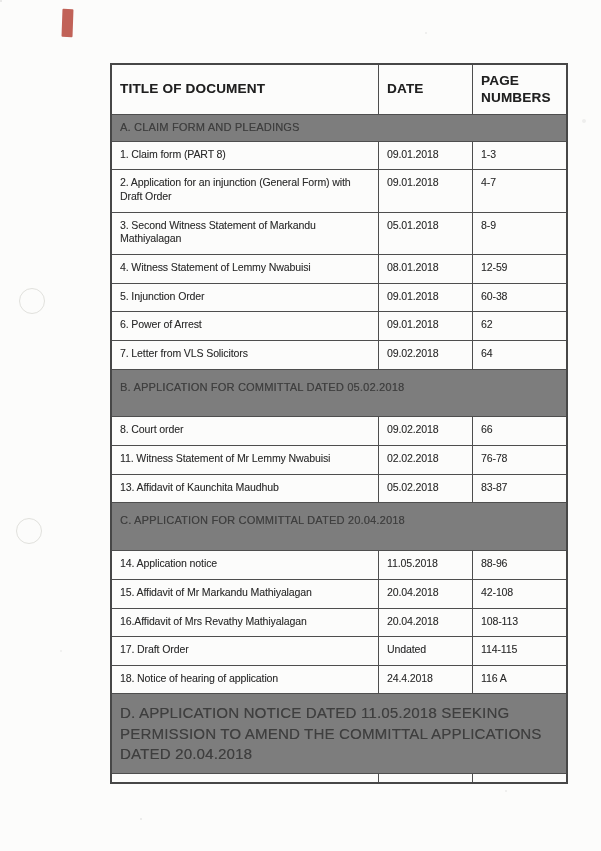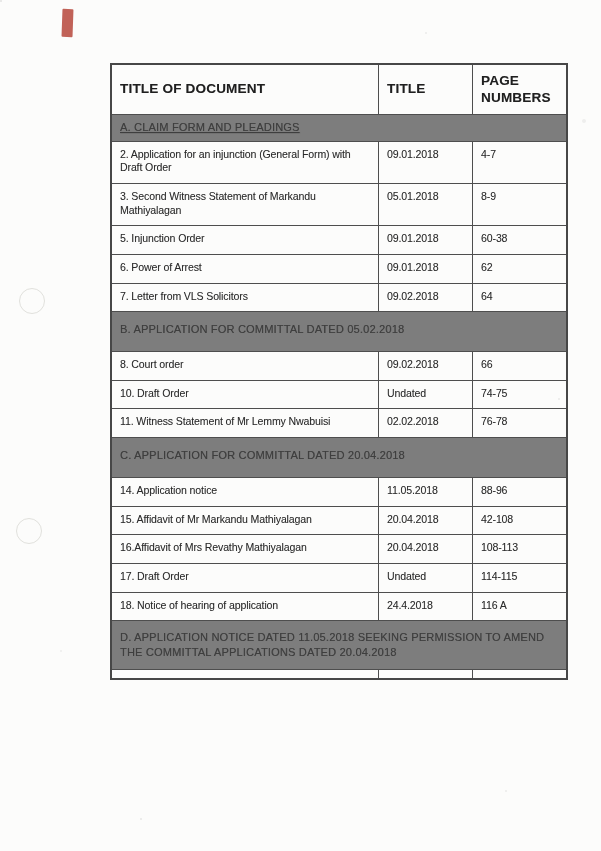--- a/index.html
+++ b/index.html
@@ -52,58 +52,68 @@
   }
   td{
     font-size:10.5px;line-height:1.3;vertical-align:top;
     padding:6px 5px 8px 8px;letter-spacing:-.1px;
     color:#2b2b2b;
     text-shadow:.2px .2px .3px rgba(60,60,60,.3);
   }
   tr.section-row td{
     background:#7d7d7d;color:#3e3e3e;
     font-size:11px;letter-spacing:.2px;line-height:1.35;
-    padding:10px 8px 14px 8px;
+    padding:10px 8px 22px 8px;
     text-shadow:.3px .3px .4px rgba(45,45,45,.45);
   }
-  tr.section-row.section-0 td{padding:5px 4px 6px 8px;text-decoration:underline;}
-  tr.section-row.section-3 td{font-size:11px;padding:9px 14px 9px 8px;}
+  tr.section-row.section-0 td{padding:5px 4px 6px 8px;}
+  tr.section-row.section-3 td{font-size:15px;padding:9px 14px 9px 8px;}
   tr.empty-row td{height:4px;padding:2px;}
 </style>
 </head>
 <body>
 
 <div class="page">
 
   <div class="red-mark"></div>
   <div class="hole hole-1"></div>
   <div class="hole hole-2"></div>
   <div class="speckles"></div>
 
   <table class="index-table">
     <thead>
       <tr>
         <th class="col-title">TITLE OF DOCUMENT</th>
-        <th class="col-date">TITLE</th>
+        <th class="col-date">DATE</th>
         <th class="col-pages">PAGE NUMBERS</th>
       </tr>
     </thead>
     <tbody id="table-body">
         <tr class="section-row section-0">
           <td colspan="3" class="section-cell">A. CLAIM FORM AND PLEADINGS</td>
+        </tr>
+        <tr>
+          <td class="col-title">1. Claim form (PART 8)</td>
+          <td class="col-date">09.01.2018</td>
+          <td class="col-pages">1-3</td>
         </tr>
         <tr>
           <td class="col-title">2. Application for an injunction (General Form) with Draft Order</td>
           <td class="col-date">09.01.2018</td>
           <td class="col-pages">4-7</td>
         </tr>
         <tr>
           <td class="col-title">3. Second Witness Statement of Markandu Mathiyalagan</td>
           <td class="col-date">05.01.2018</td>
           <td class="col-pages">8-9</td>
+        </tr>
+        <tr>
+          <td class="col-title">4. Witness Statement of Lemmy Nwabuisi</td>
+          <td class="col-date">08.01.2018</td>
+          <td class="col-pages">12-59</td>
         </tr>
         <tr>
           <td class="col-title">5. Injunction Order</td>
           <td class="col-date">09.01.2018</td>
           <td class="col-pages">60-38</td>
         </tr>
         <tr>
           <td class="col-title">6. Power of Arrest</td>
           <td class="col-date">09.01.2018</td>
           <td class="col-pages">62</td>
@@ -115,28 +125,28 @@
         </tr>
         <tr class="section-row section-1">
           <td colspan="3" class="section-cell">B. APPLICATION FOR COMMITTAL DATED 05.02.2018</td>
         </tr>
         <tr>
           <td class="col-title">8. Court order</td>
           <td class="col-date">09.02.2018</td>
           <td class="col-pages">66</td>
         </tr>
         <tr>
-          <td class="col-title">10. Draft Order</td>
-          <td class="col-date">Undated</td>
-          <td class="col-pages">74-75</td>
-        </tr>
-        <tr>
           <td class="col-title">11. Witness Statement of Mr Lemmy Nwabuisi</td>
           <td class="col-date">02.02.2018</td>
           <td class="col-pages">76-78</td>
+        </tr>
+        <tr>
+          <td class="col-title">13. Affidavit of Kaunchita Maudhub</td>
+          <td class="col-date">05.02.2018</td>
+          <td class="col-pages">83-87</td>
         </tr>
         <tr class="section-row section-2">
           <td colspan="3" class="section-cell">C. APPLICATION FOR COMMITTAL DATED 20.04.2018</td>
         </tr>
         <tr>
           <td class="col-title">14. Application notice</td>
           <td class="col-date">11.05.2018</td>
           <td class="col-pages">88-96</td>
         </tr>
         <tr>

